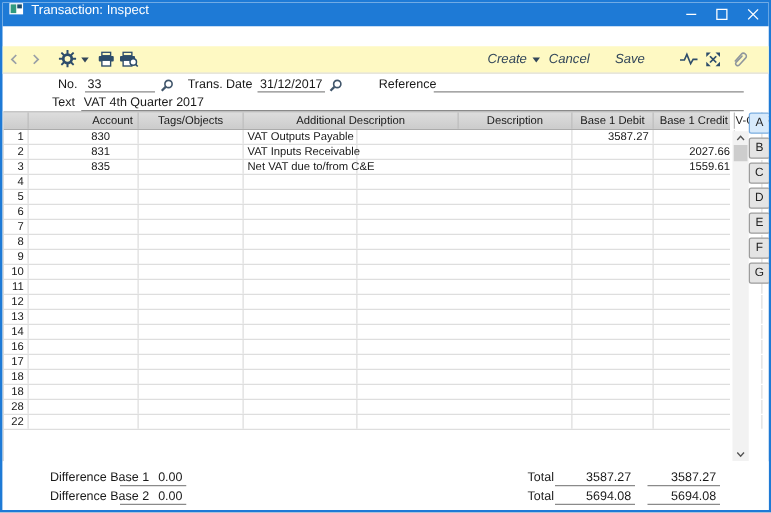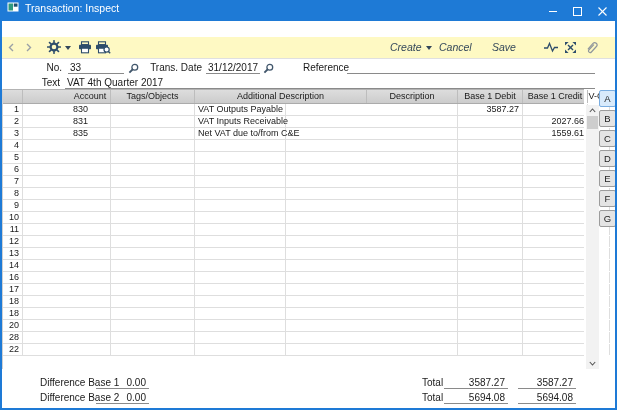--- a/index.html
+++ b/index.html
@@ -411,31 +411,20 @@
           <span class="cell c-account"></span>
           <span class="cell c-tags"></span>
           <span class="cell c-desc"></span>
           <span class="cell c-addl"></span>
           <span class="cell c-debit"></span>
           <span class="cell c-credit"></span>
           <span class="cell c-vcd"></span>
           <span class="cell c-rvrs"></span>
         </div>
         <div class="grid-row">
-          <span class="cell c-num">20</span>
-          <span class="cell c-account"></span>
-          <span class="cell c-tags"></span>
-          <span class="cell c-desc"></span>
-          <span class="cell c-addl"></span>
-          <span class="cell c-debit"></span>
-          <span class="cell c-credit"></span>
-          <span class="cell c-vcd"></span>
-          <span class="cell c-rvrs"></span>
-        </div>
-        <div class="grid-row">
           <span class="cell c-num">28</span>
           <span class="cell c-account"></span>
           <span class="cell c-tags"></span>
           <span class="cell c-desc"></span>
           <span class="cell c-addl"></span>
           <span class="cell c-debit"></span>
           <span class="cell c-credit"></span>
           <span class="cell c-vcd"></span>
           <span class="cell c-rvrs"></span>
         </div>

